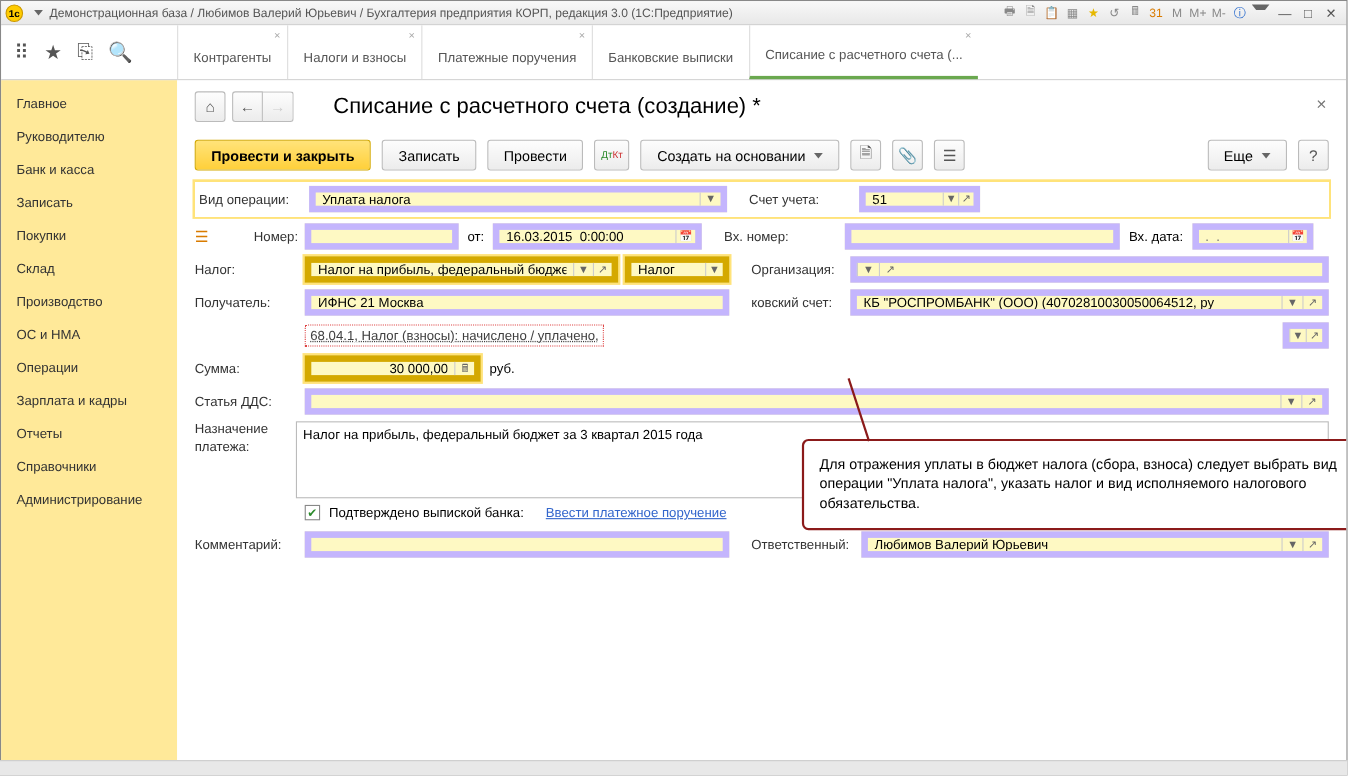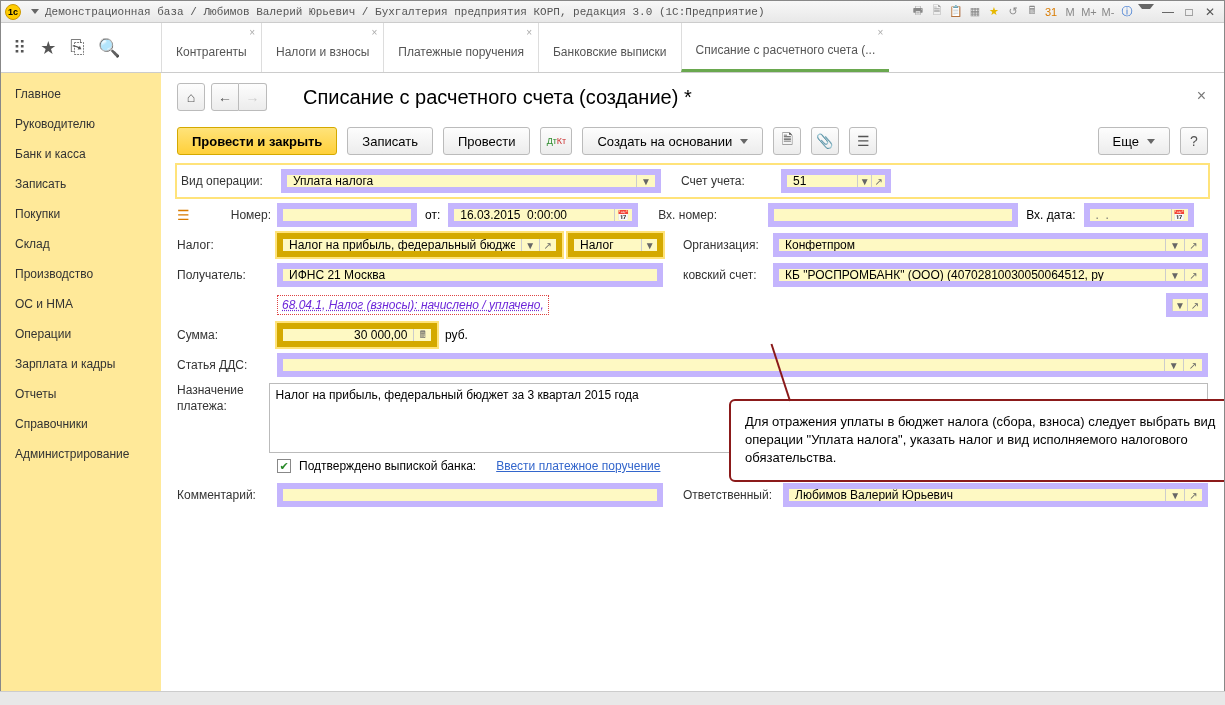--- a/index.html
+++ b/index.html
@@ -1,20 +1,20 @@
 <!DOCTYPE html>
 <html><head>
 <meta charset="utf-8">
 <style>
 * { box-sizing: border-box; margin: 0; padding: 0; }
 body { font-family: Arial, sans-serif; font-size: 12px; background: #f0f0f0; width: 1225px; height: 705px; overflow: hidden; border: 1px solid #888; }
 .titlebar { height: 22px; background: linear-gradient(#f8f8f8,#e8e8e8); display: flex; align-items: center; padding: 0 4px; border-bottom: 1px solid #ccc; }
 .titlebar .tt-icon { width: 16px; height: 16px; background: #ffcc00; border-radius: 50%; border:1px solid #cc9900; margin-right: 4px; font-size:9px; display:flex;align-items:center;justify-content:center;font-weight:bold;}
 .titlebar .dd { width:0;height:0;border-left:4px solid transparent;border-right:4px solid transparent;border-top:5px solid #666;margin:0 6px;}
-.titlebar .title-text { color: #555; flex: 1; font-size: 11px; font-family: Liberation Mono, monospace; }
+.titlebar .title-text { color: #555; flex: 1; font-size: 11px; }
 .titlebar .sys-icons { display: flex; gap: 3px; align-items: center; }
 .titlebar .sys-icons span { width: 16px; height: 16px; display:flex;align-items:center;justify-content:center;color:#888;font-size:11px;cursor:pointer;}
 .titlebar .win-btns { display:flex; margin-left:4px; gap:1px;}
 .titlebar .win-btns span{width:20px;height:16px;display:flex;align-items:center;justify-content:center;font-size:12px;color:#555;cursor:pointer;}
 
 .topbar { height: 50px; background: #fff; display:flex; border-bottom:1px solid #ccc;}
 .topbar .tools { width: 160px; display:flex;align-items:center;gap:14px;padding:0 12px;}
 .topbar .tools span{font-size:18px;color:#555;cursor:pointer;}
 .topbar .tabs { flex:1; display:flex; }
 .topbar .tab { padding: 8px 14px 0 14px; border-left:1px solid #ddd; color:#555; position:relative; min-width:100px; display:flex;flex-direction:column;justify-content:center;font-size:12px; cursor:pointer;}
@@ -37,21 +37,21 @@
 .btn.primary{background:linear-gradient(#ffe37a,#ffd03a);border-color:#d4a900;font-weight:bold;}
 .btn .car{margin-left:8px;width:0;height:0;border-left:4px solid transparent;border-right:4px solid transparent;border-top:5px solid #666;}
 .tb-spacer{flex:1;}
 .form-row{display:flex;align-items:center;margin-bottom:6px;}
 .form-row .lbl{width:100px;color:#333;padding-right:6px;}
 .form-row .lbl2{width:120px;color:#333;padding:0 10px 0 20px;}
 .fld{display:flex;border:6px solid #c4b5fd;height:24px;background:#fef9c3;}
 .fld input{border:0;outline:0;padding:0 6px;font-size:12px;width:100%;background:transparent;}
 .fld .dd-btn,.fld .ext-btn,.fld .cal-btn{width:20px;border-left:1px solid #ccc;display:flex;align-items:center;justify-content:center;color:#666;cursor:pointer;font-size:10px;}
 .hl-yellow{box-shadow:0 0 0 2px #ffe37a;border-color:#d4a900 !important;}
-.dotted{border:1px dotted #d44;color:#6d28d9;text-decoration:underline dotted;padding:2px 4px;cursor:pointer;font-style:italic;}
+.dotted{border:1px dotted #d44;color:#404040;text-decoration:underline dotted;padding:2px 4px;cursor:pointer;}
 .link{color:#3366cc;text-decoration:underline;cursor:pointer;}
 textarea.memo{width:100%;height:70px;border:1px solid #bbb;padding:4px 6px;font-family:Arial;font-size:12px;resize:none;}
 .chk{width:14px;height:14px;border:1px solid #888;display:inline-flex;align-items:center;justify-content:center;color:#2a8a2a;font-size:11px;margin-right:8px;}
 .callout{position:absolute;left:568px;top:326px;width:510px;background:#fff;border:2px solid #8b1a1a;border-radius:6px;padding:12px 14px;font-size:13px;line-height:1.4;}
 .callout::before{content:"";position:absolute;left:58px;top:-60px;width:2px;height:60px;background:#8b1a1a;transform:rotate(-18deg);transform-origin:bottom;}
 .right-align input{text-align:right;}
 .bottom-bar{position:absolute;bottom:0;left:0;right:0;height:14px;background:#e8e8e8;border-top:1px solid #ccc;}
 </style>
 </head>
 <body>
@@ -205,21 +205,20 @@
           <input value="Налог на прибыль, федеральный бюдже" style="">
           <span class="dd-btn">▼</span>
           <span class="ext-btn">↗</span>
         </div>
       <div class="fld hl-yellow" style="width:95px;margin-left:6px">
           <input value="Налог" style="">
           <span class="dd-btn">▼</span>
         </div>
       <span class="lbl2" style="width:110px">Организация:</span>
       <div class="fld" style="flex:1">
-          <input value="Конфетпром" style="">
           <span class="dd-btn">▼</span>
           <span class="ext-btn">↗</span>
         </div>
     </div>
 
     <div class="form-row">
       <span class="lbl">Получатель:</span>
       <div class="fld" style="width:386px">
           <input value="ИФНС 21 Москва" style="">
         </div>

